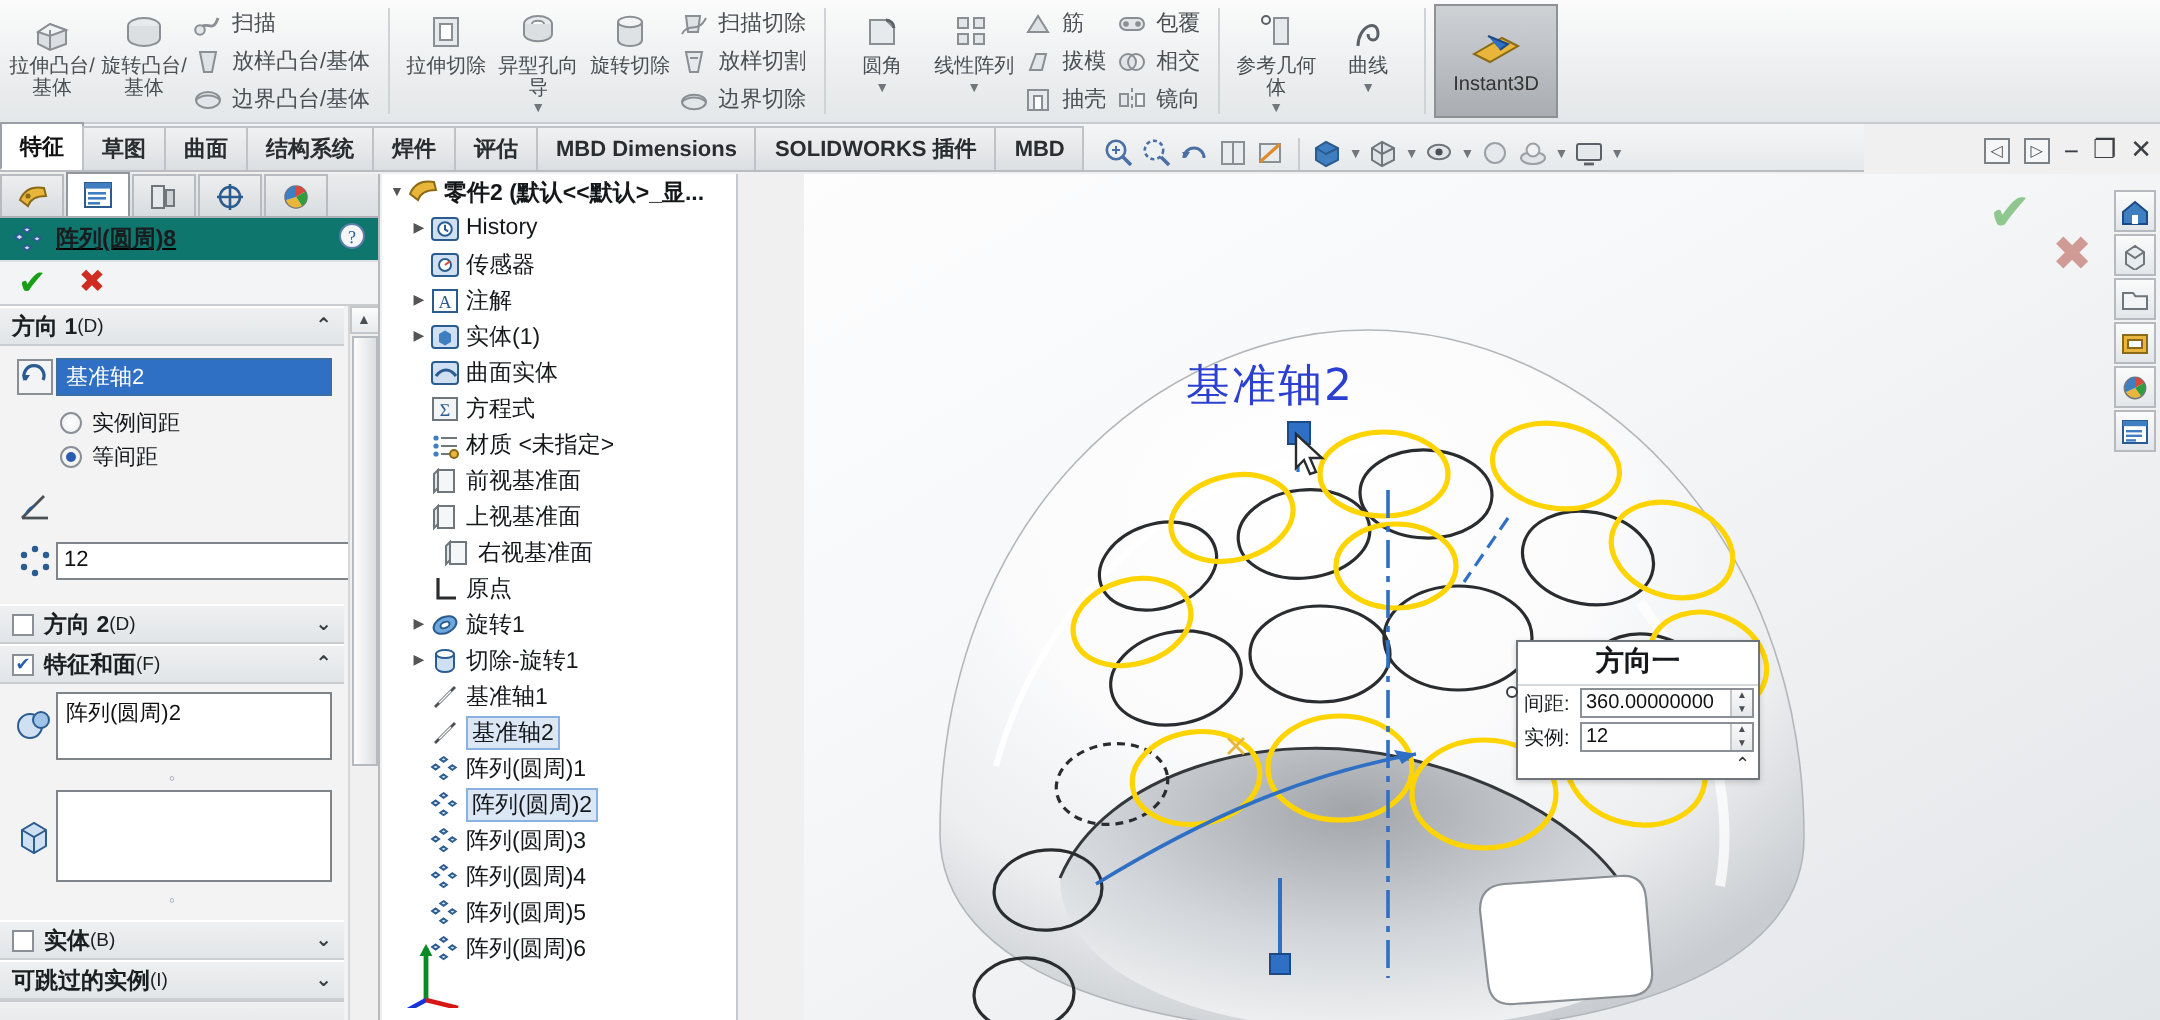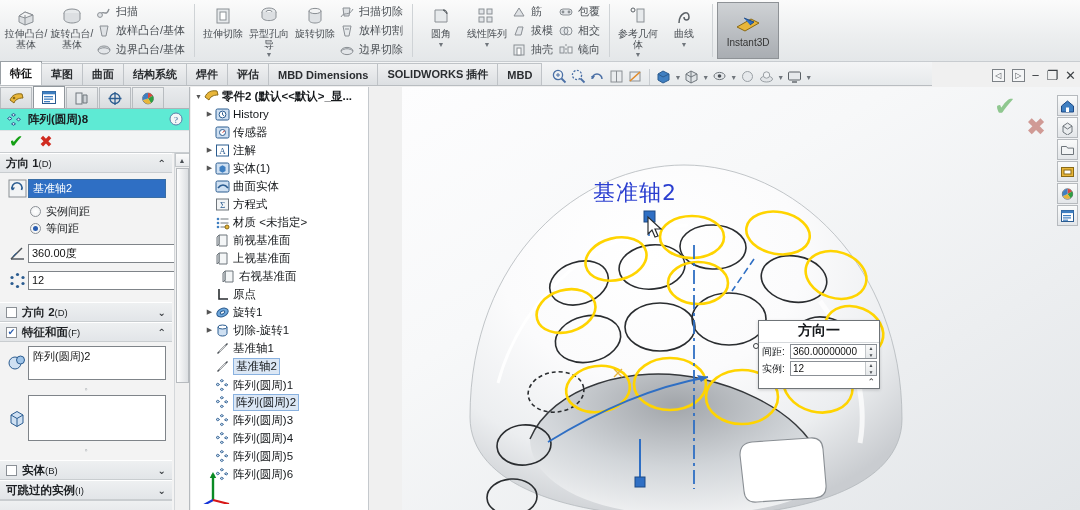--- a/index.html
+++ b/index.html
@@ -89,21 +89,21 @@
     border-bottom: 1px solid #aeb2b6;
   }
   .ptab {
     width: 32px; height: 21px; display: flex; align-items: center;
     justify-content: center; border: 1px solid #b8bcc0; border-bottom: none;
     margin-right: 1px; background: linear-gradient(#eceeef,#d9dcdf);
   }
   .ptab.active { background: #fff; height: 22px; border-color: #9197 9c; border-color:#91979c; }
   .pmhead {
     height: 22px; display: flex; align-items: center; padding: 0 6px;
-    background: #5eead4; border-bottom: 1px solid #dfe2e4;
+    background: #0f766e; border-bottom: 1px solid #dfe2e4; text-decoration: underline;
   }
   .pmhead .title { font-weight: bold; font-size: 11.5px; color: #1a1d20; margin-left: 5px; }
   .pmhead .help { margin-left: auto; }
   .okrow {
     height: 22px; display: flex; align-items: center; gap: 16px; padding-left: 9px;
     background: #f3f4f5; border-bottom: 1px solid #c9cdd0;
   }
   .okchk { color: #15a015; font-size: 17px; font-weight: bold; line-height: 1; }
   .okx { color: #d02b20; font-size: 16px; font-weight: bold; line-height: 1; }
 
@@ -633,27 +633,20 @@
             <span>等间距</span>
           </div>
           <div class="fieldrow" style="margin-top:6px">
             <span class="ficon">
               <svg width="19" height="19" viewBox="0 0 19 19">
                 <path d="M3 15h13" stroke="#4a5056" stroke-width="1.4"></path>
                 <path d="M3 15L14 4" stroke="#4a5056" stroke-width="1.4"></path>
                 <path d="M5 13a7 7 0 014-4" fill="none" stroke="#2b5c90"></path>
               </svg>
             </span>
-            <span class="spin">
-              <input type="text" value="360.00度" style="">
-              <span class="spinbtns">
-                  <span>▲</span>
-                  <span>▼</span>
-                </span>
-            </span>
           </div>
           <div class="fieldrow">
             <span class="ficon">
               <svg width="19" height="19" viewBox="0 0 19 19">
                 <g fill="#2b5c90">
                   <circle cx="9.5" cy="3.5" r="1.6"></circle>
                     <circle cx="15" cy="6.5" r="1.6"></circle>
                   <circle cx="15" cy="12.5" r="1.6"></circle>
                     <circle cx="9.5" cy="15.5" r="1.6"></circle>
                   <circle cx="4" cy="12.5" r="1.6"></circle>
@@ -859,21 +852,21 @@
           <span class="lbl">基准轴1</span>
         </div>
         <div class="treerow sel" style="padding-left: 13px;">
           <span class="exp"></span>
           <svg class="ticon" viewBox="0 0 15 15">
             <path d="M2.5 12.5L12.5 2.5" stroke="#4a5056" stroke-width="1.4"></path>
             <path d="M4.5 10.5l6-6" stroke="#fff" stroke-width=".8"></path>
           </svg>
           <span class="lbl">基准轴2</span>
         </div>
-        <div class="treerow" style="padding-left: 13px; align-items: flex-end;">
+        <div class="treerow" style="padding-left: 13px;">
           <span class="exp"></span>
           <svg class="ticon" viewBox="0 0 15 15">
             <g fill="#cfe0f2" stroke="#2b5c90" stroke-width=".9">
               <path d="M1 6.5l1.8-1.3 1.8 1.3-1.8 1.3z"></path>
               <path d="M6.8 1.5l1.7 1.2-1.7 1.2-1.7-1.2z"></path>
               <path d="M11.2 5.6l1.7 1.2-1.7 1.2-1.7-1.2z"></path>
               <path d="M6.8 10.2l1.7 1.2-1.7 1.2-1.7-1.2z"></path>
             </g>
           </svg>
           <span class="lbl">阵列(圆周)1</span>

